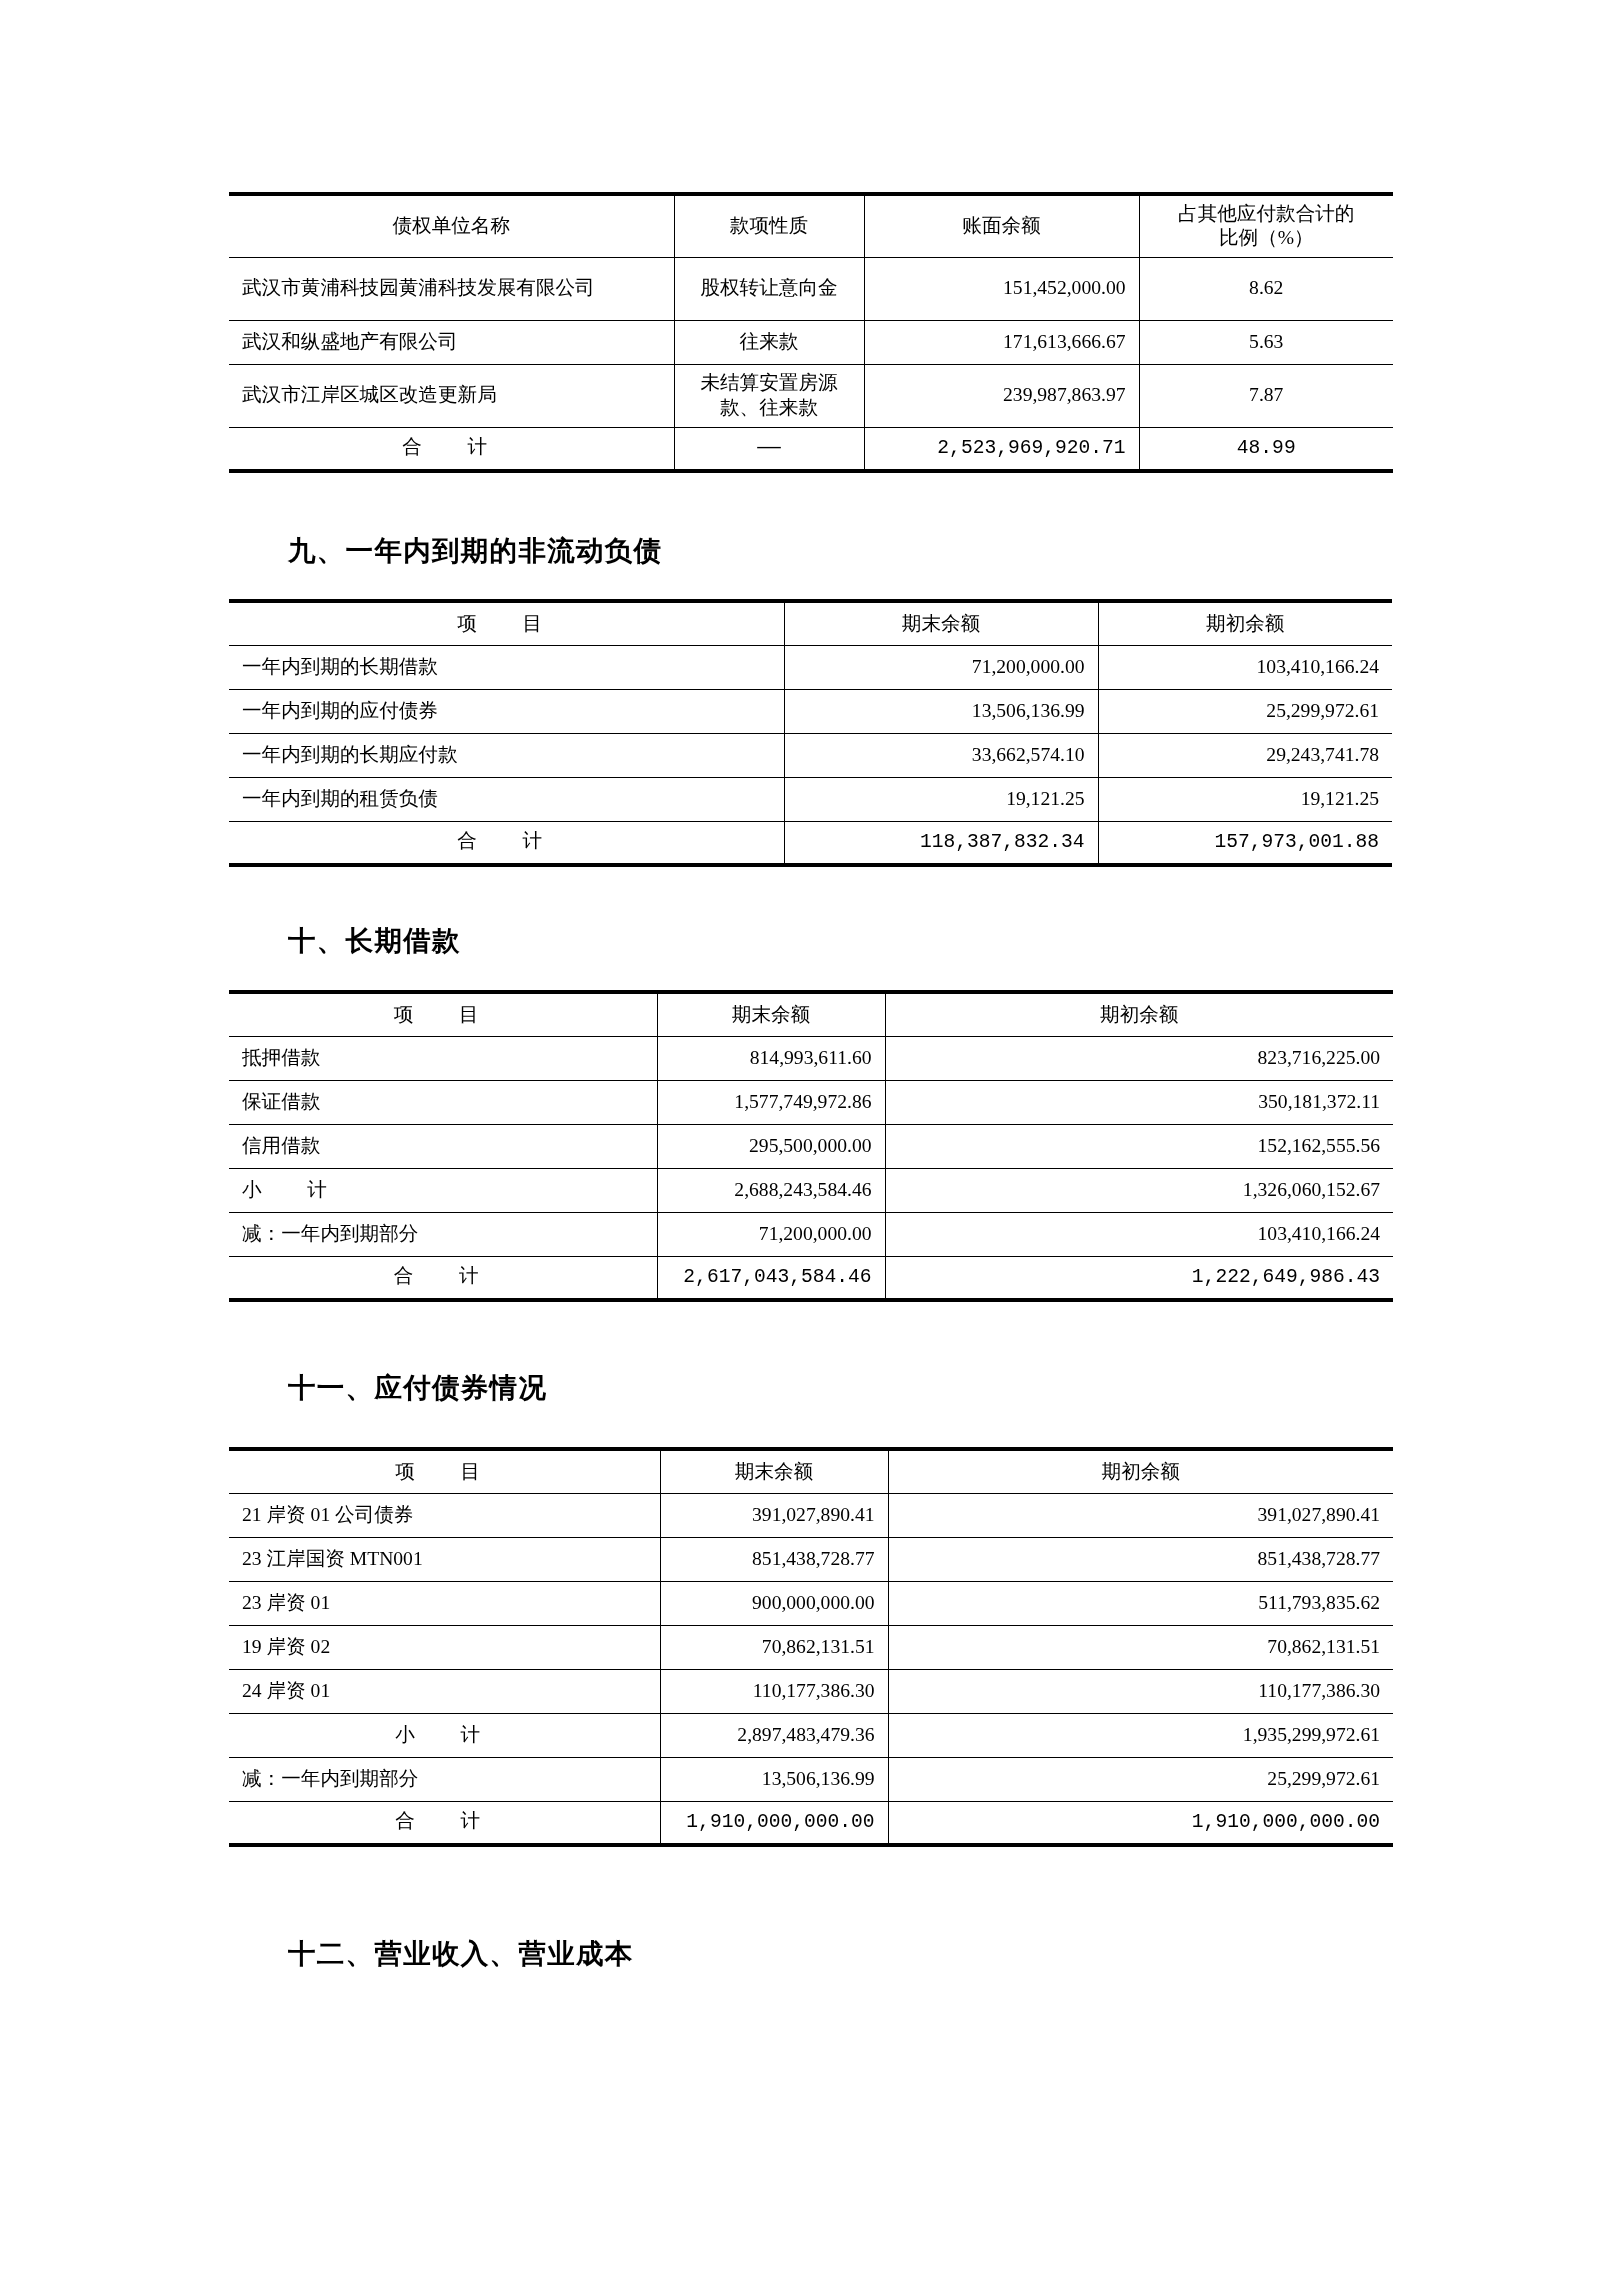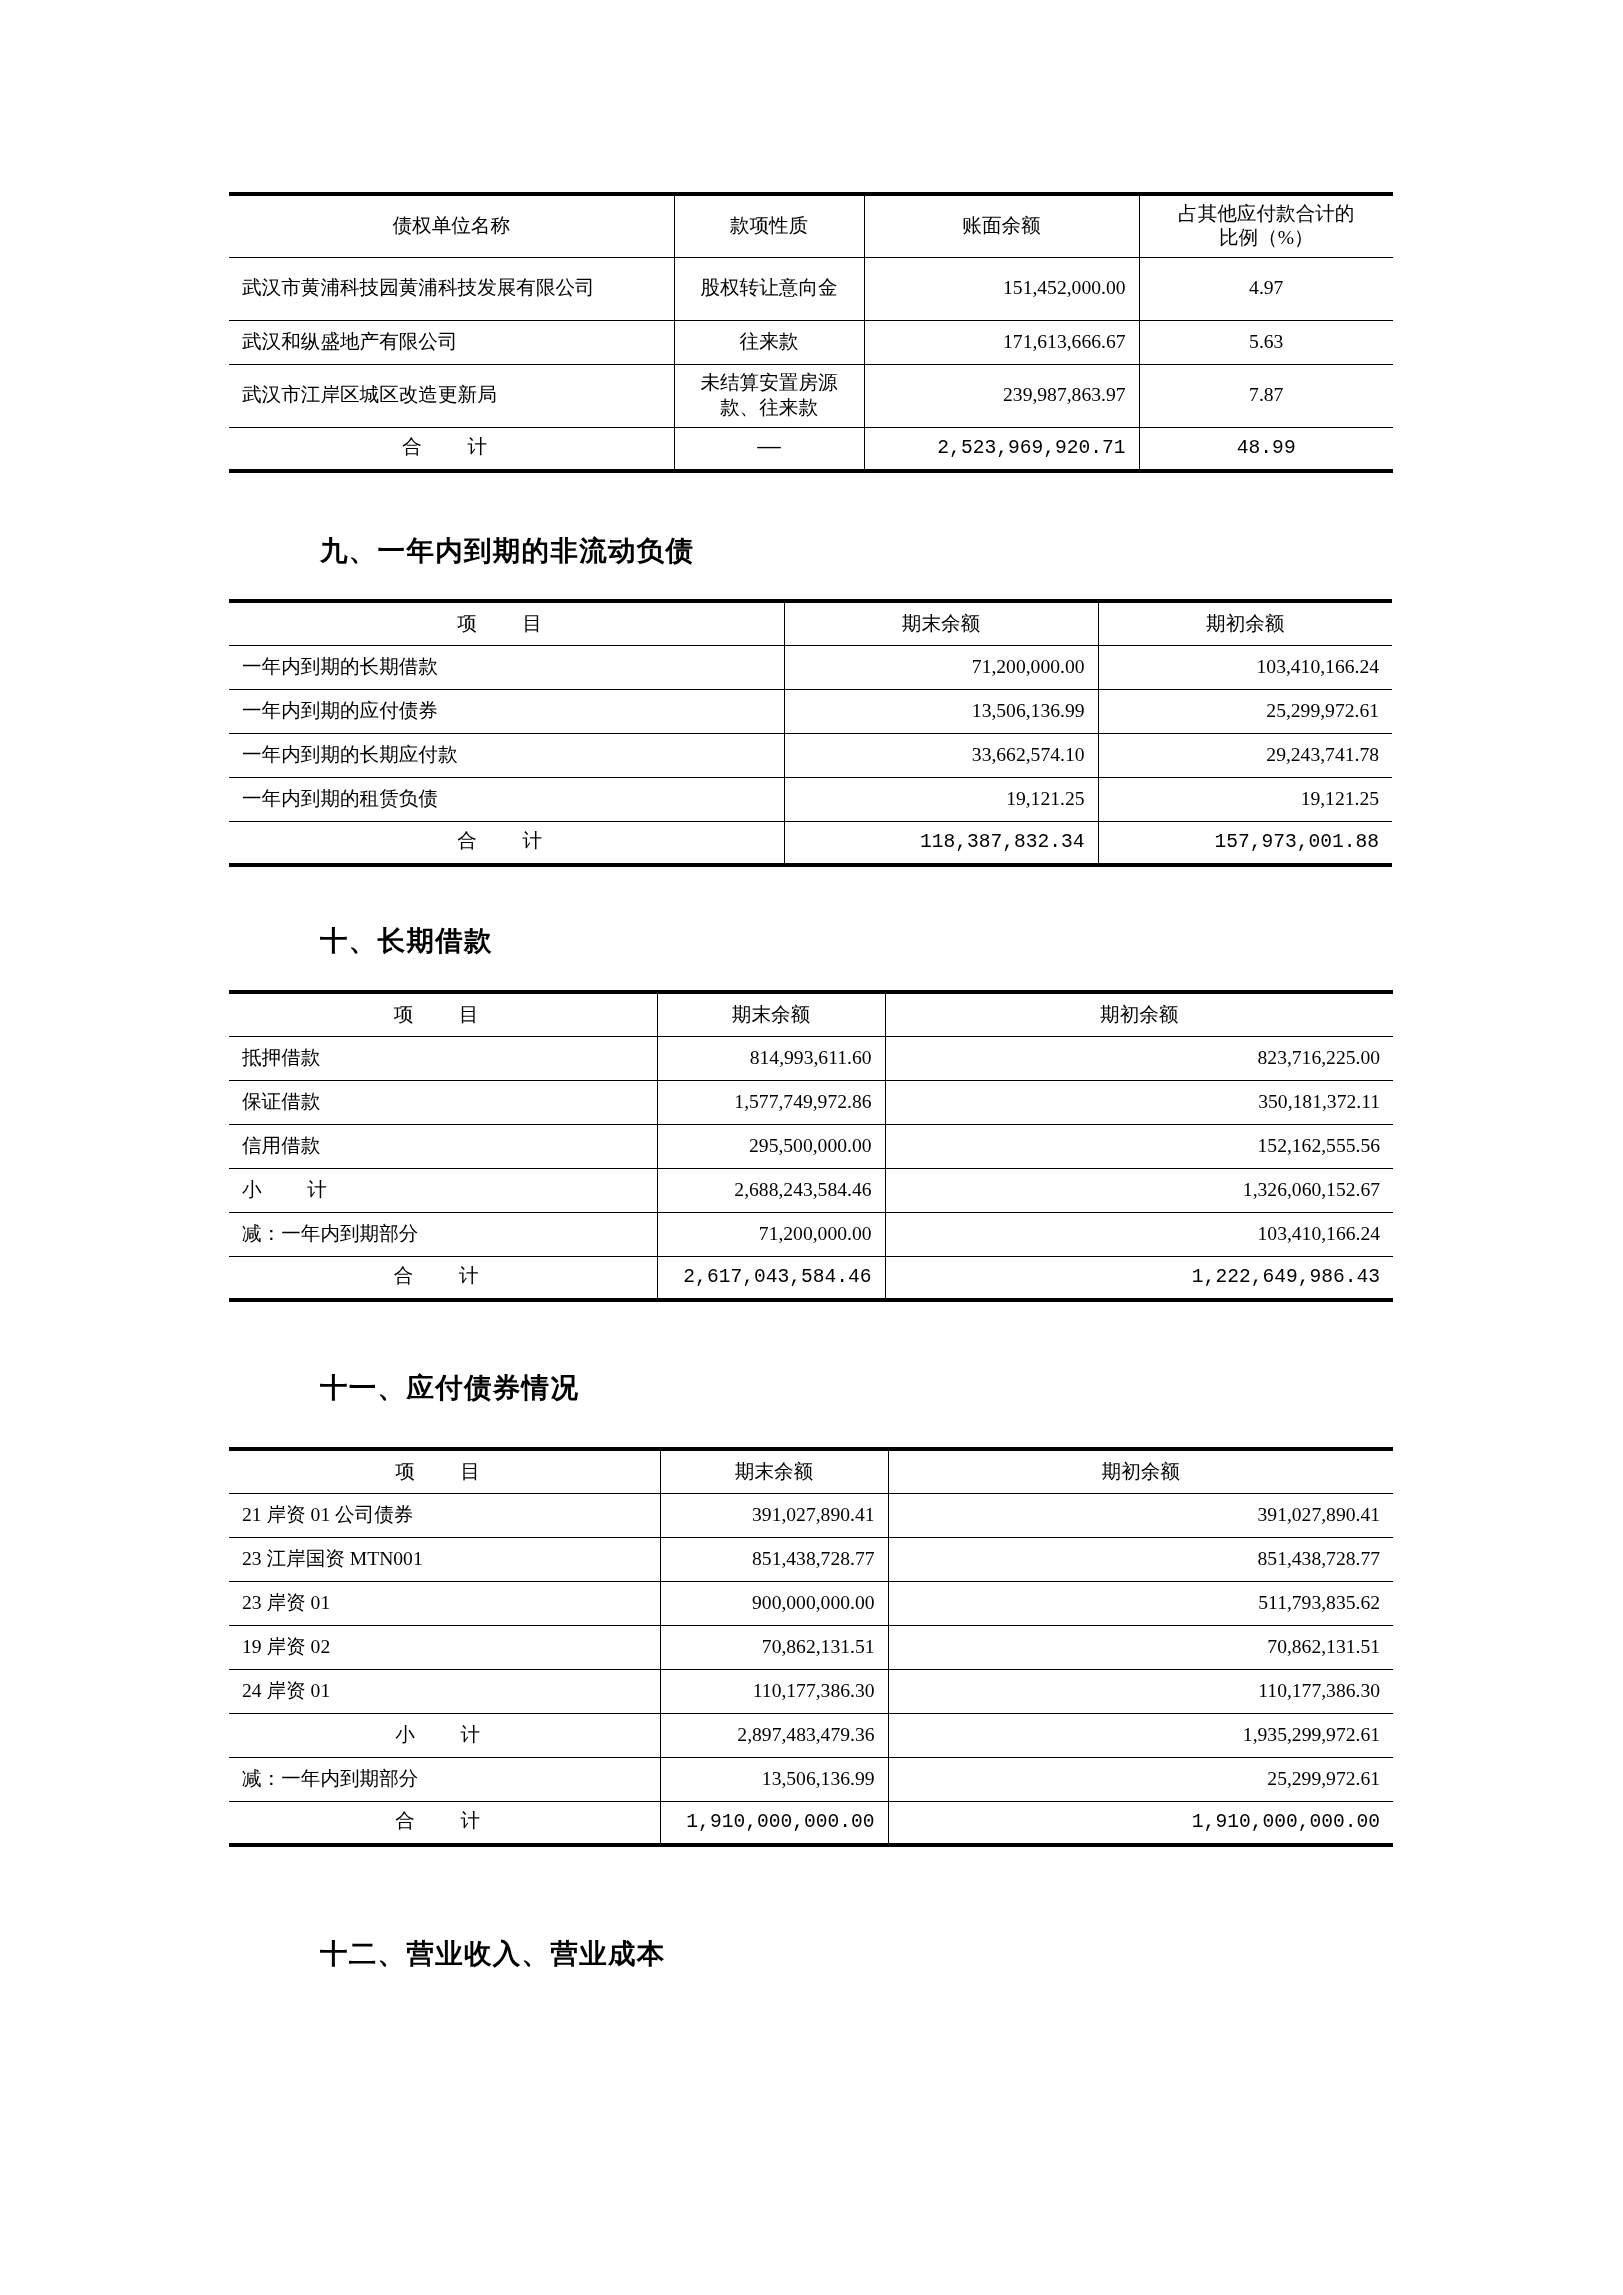--- a/index.html
+++ b/index.html
@@ -55,21 +55,20 @@
   .rowh-2line  { height: 63px; }
 
   
   .heading {
     position: absolute;
     font-family: Liberation Mono, monospace;
     font-weight: bold;
     font-size: 27.5px;
     letter-spacing: 1.3px;
     white-space: nowrap;
-    margin-left: 32px;
   }
   .spaced-sm { letter-spacing: 13px; }
   .dash { letter-spacing: 0; }
 </style>
 </head>
 <body>
 
 <div class="page">
 
   <table class="tbl" style="left:229px; top:192px; width:1163px;">
@@ -87,21 +86,21 @@
         <td>
           <div>占其他应付款合计的</div>
           <div>比例（%）</div>
         </td>
       </tr>
 
       <tr class="rowh-2line">
         <td class="l">武汉市黄浦科技园黄浦科技发展有限公司</td>
         <td class="c">股权转让意向金</td>
         <td class="r">151,452,000.00</td>
-        <td class="c">4.97</td>
+        <td class="c">8.62</td>
       </tr>
 
       <tr class="rowh">
         <td class="l">武汉和纵盛地产有限公司</td>
         <td class="c">往来款</td>
         <td class="r">171,613,666.67</td>
         <td class="c">5.63</td>
       </tr>
 
       <tr class="rowh-2line">

